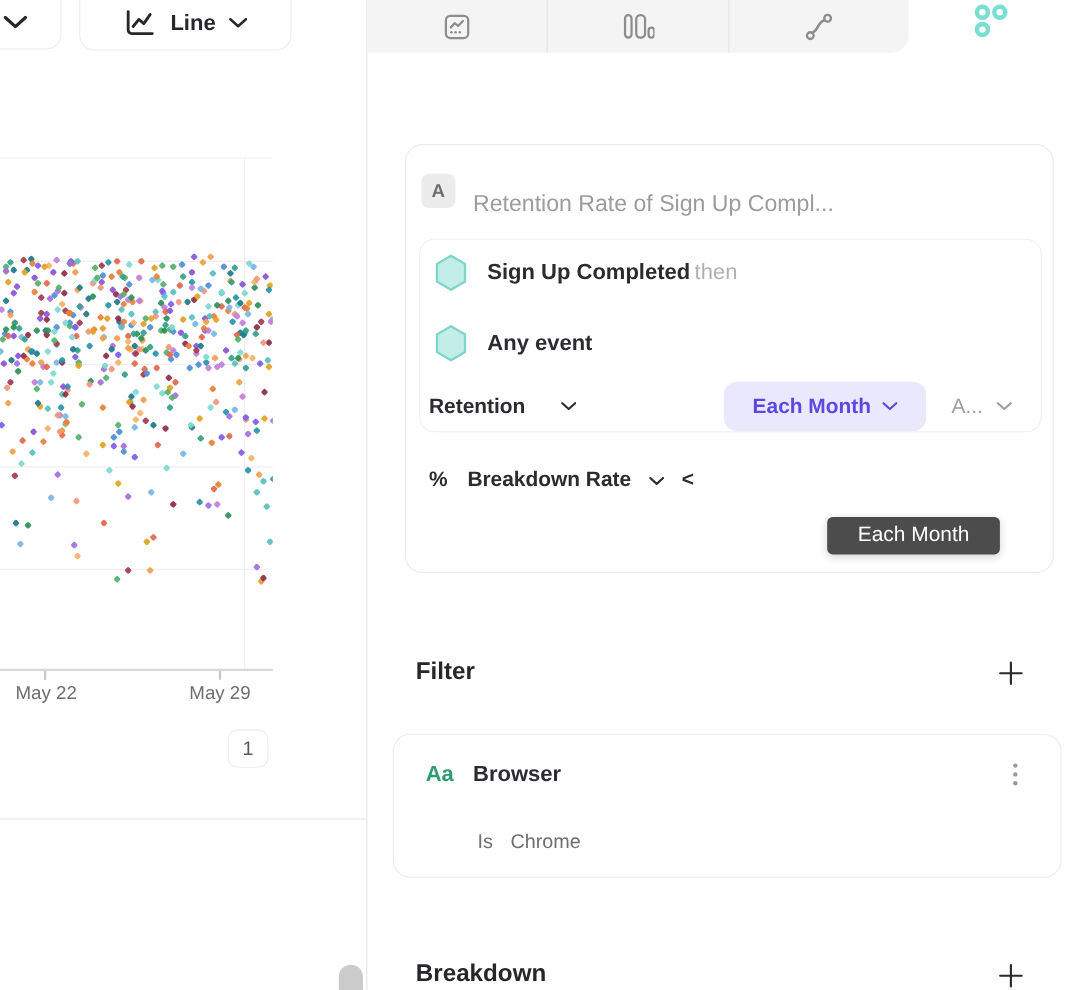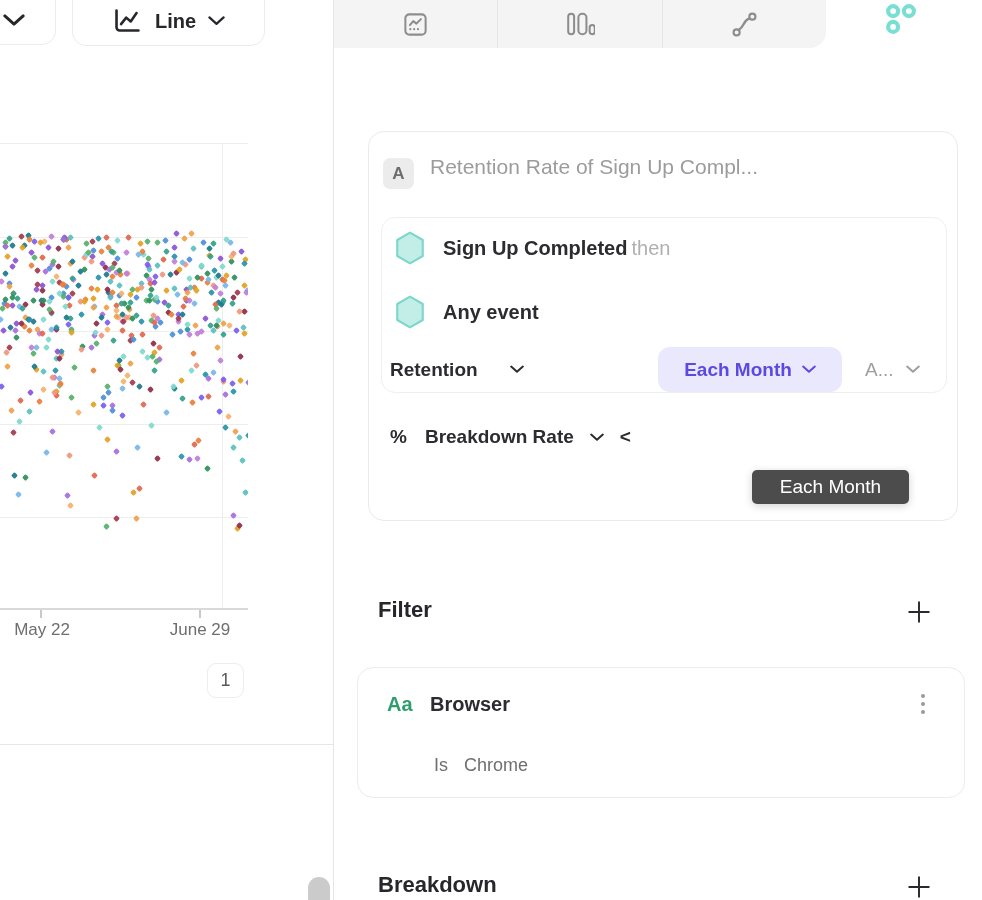--- a/index.html
+++ b/index.html
@@ -33,21 +33,21 @@
     border-bottom-right-radius:16px; display:flex; }
   .tab { flex:1; display:flex; align-items:center; justify-content:center; color:#8d8d8d; }
   .tab + .tab { border-left:1px solid #e5e5e6; }
   #teal-icon { left:884px; top:3px; color:#79dfd3; }
 
   
   #card { left:368px; top:131px; width:590px; height:390px; background:#fff;
     border:1.5px solid #eaeaea; border-radius:16px; }
   #a-badge { left:383px; top:158px; width:31px; height:31px; background:#ececec; border-radius:7px;
     display:flex; align-items:center; justify-content:center; font-size:17px; font-weight:700; color:#6e6e6e; }
-  #card-title { left:430px; top:155px; font-size:21px; font-weight:500; color:#9c9c9c;text-align:center; }
+  #card-title { left:430px; top:174px; font-size:21px; font-weight:500; color:#9c9c9c;text-align:center; }
   #inner-card { left:381px; top:217px; width:566px; height:176px; border:1.5px solid #efefef; border-radius:14px; background:#fff; }
   .event-row { position:absolute; display:flex; align-items:center; gap:18px; }
   #event-1 { left:395px; top:231px; }
   #event-2 { left:395px; top:295px; }
   .event-name { font-size:20px; font-weight:700; color:#2b2b30; }
   .event-suffix { font-size:20px; font-weight:400; color:#b0b0b0; margin-left:4px; }
   .ctrl-text { font-size:19px; font-weight:700; color:#2b2b30; }
   #retention-dd { left:390px; top:347px; height:45px; display:flex; align-items:center; gap:32px; }
   #on-btn { left:543px; top:347px; width:97px; height:45px; border:1.5px solid #ececec; border-radius:12px;
     background:#fff; display:flex; align-items:center; justify-content:center; gap:10px; }
@@ -588,21 +588,21 @@
         <span class="dot" style="left: 243.27px; top: 346.515px; background: rgb(91, 192, 191);"></span>
         <span class="dot" style="left: 15.8647px; top: 349.266px; background: rgb(121, 184, 232);"></span>
         <span class="dot" style="left: 104.245px; top: 380.636px; background: rgb(87, 176, 107);"></span>
         <span class="dot" style="left: 230.559px; top: 369.501px; background: rgb(166, 111, 224);"></span>
         <span class="dot" style="left: 134.143px; top: 372.67px; background: rgb(240, 160, 75);"></span>
       </div>
   </div>
   <div class="tick" style="left:40px"></div>
   <div class="tick" style="left:199px"></div>
   <div class="xlab" style="left:2px">May 22</div>
-  <div class="xlab" style="left:160px">June 29</div>
+  <div class="xlab" style="left:160px">May 29</div>
   <div class="abs" id="page-btn">
     <span>1</span>
   </div>
   <div class="abs" id="hdiv"></div>
   <div class="abs" id="scroll-thumb"></div>
   <div class="abs" id="vdiv"></div>
 
   <div class="abs" id="tabbar">
     <div class="tab">
       <svg width="27" height="27" viewBox="0 0 24 24">

